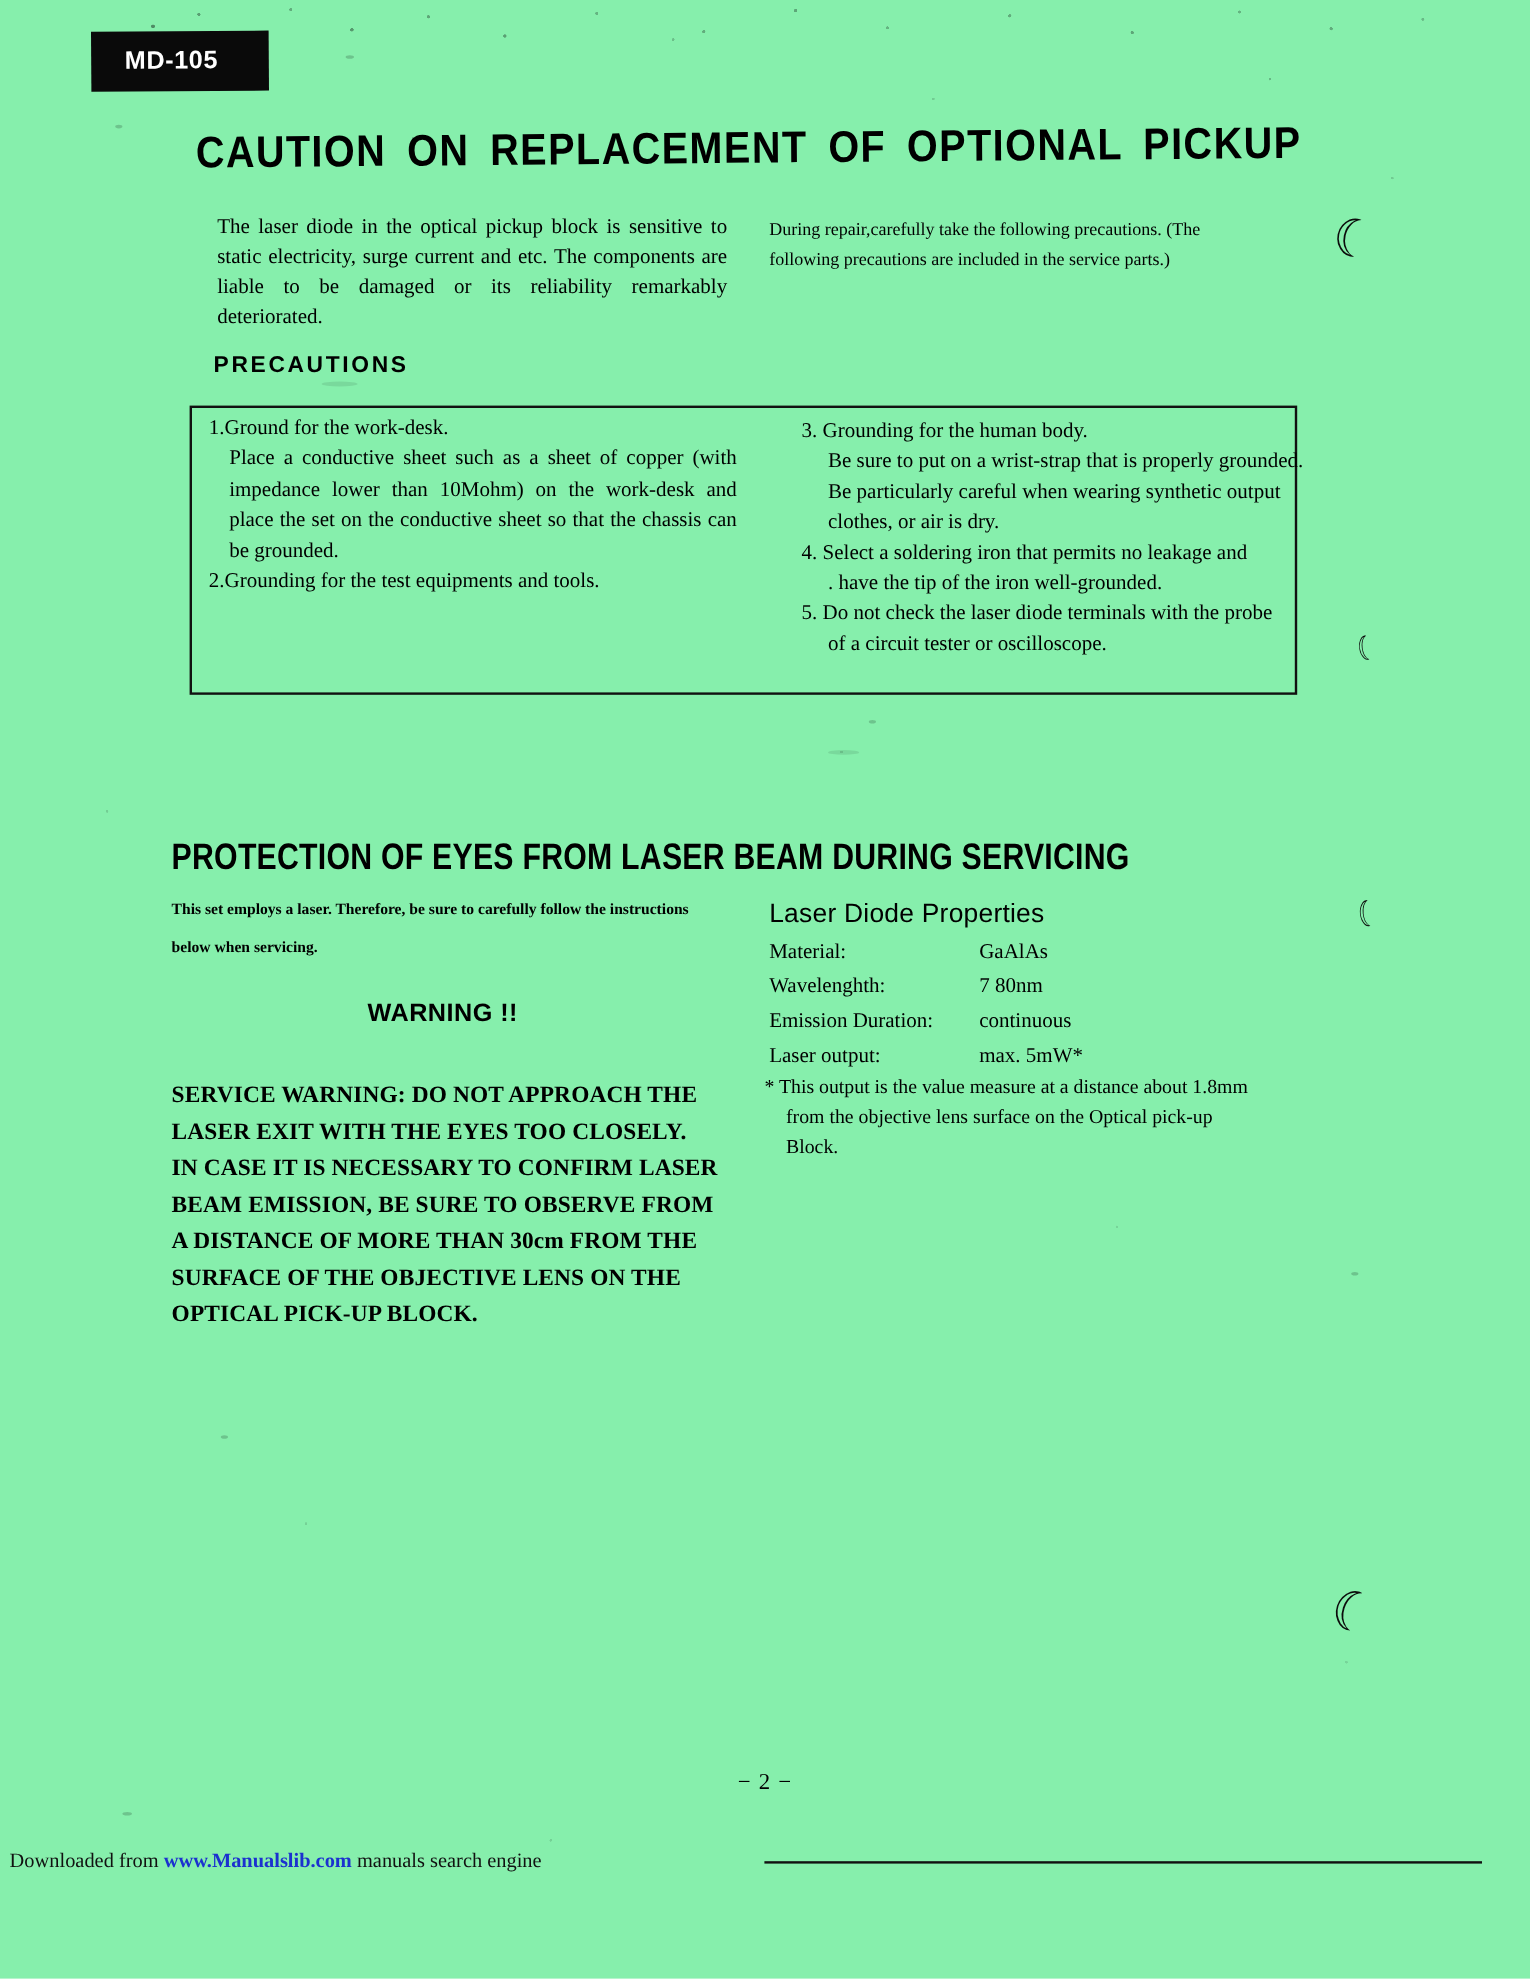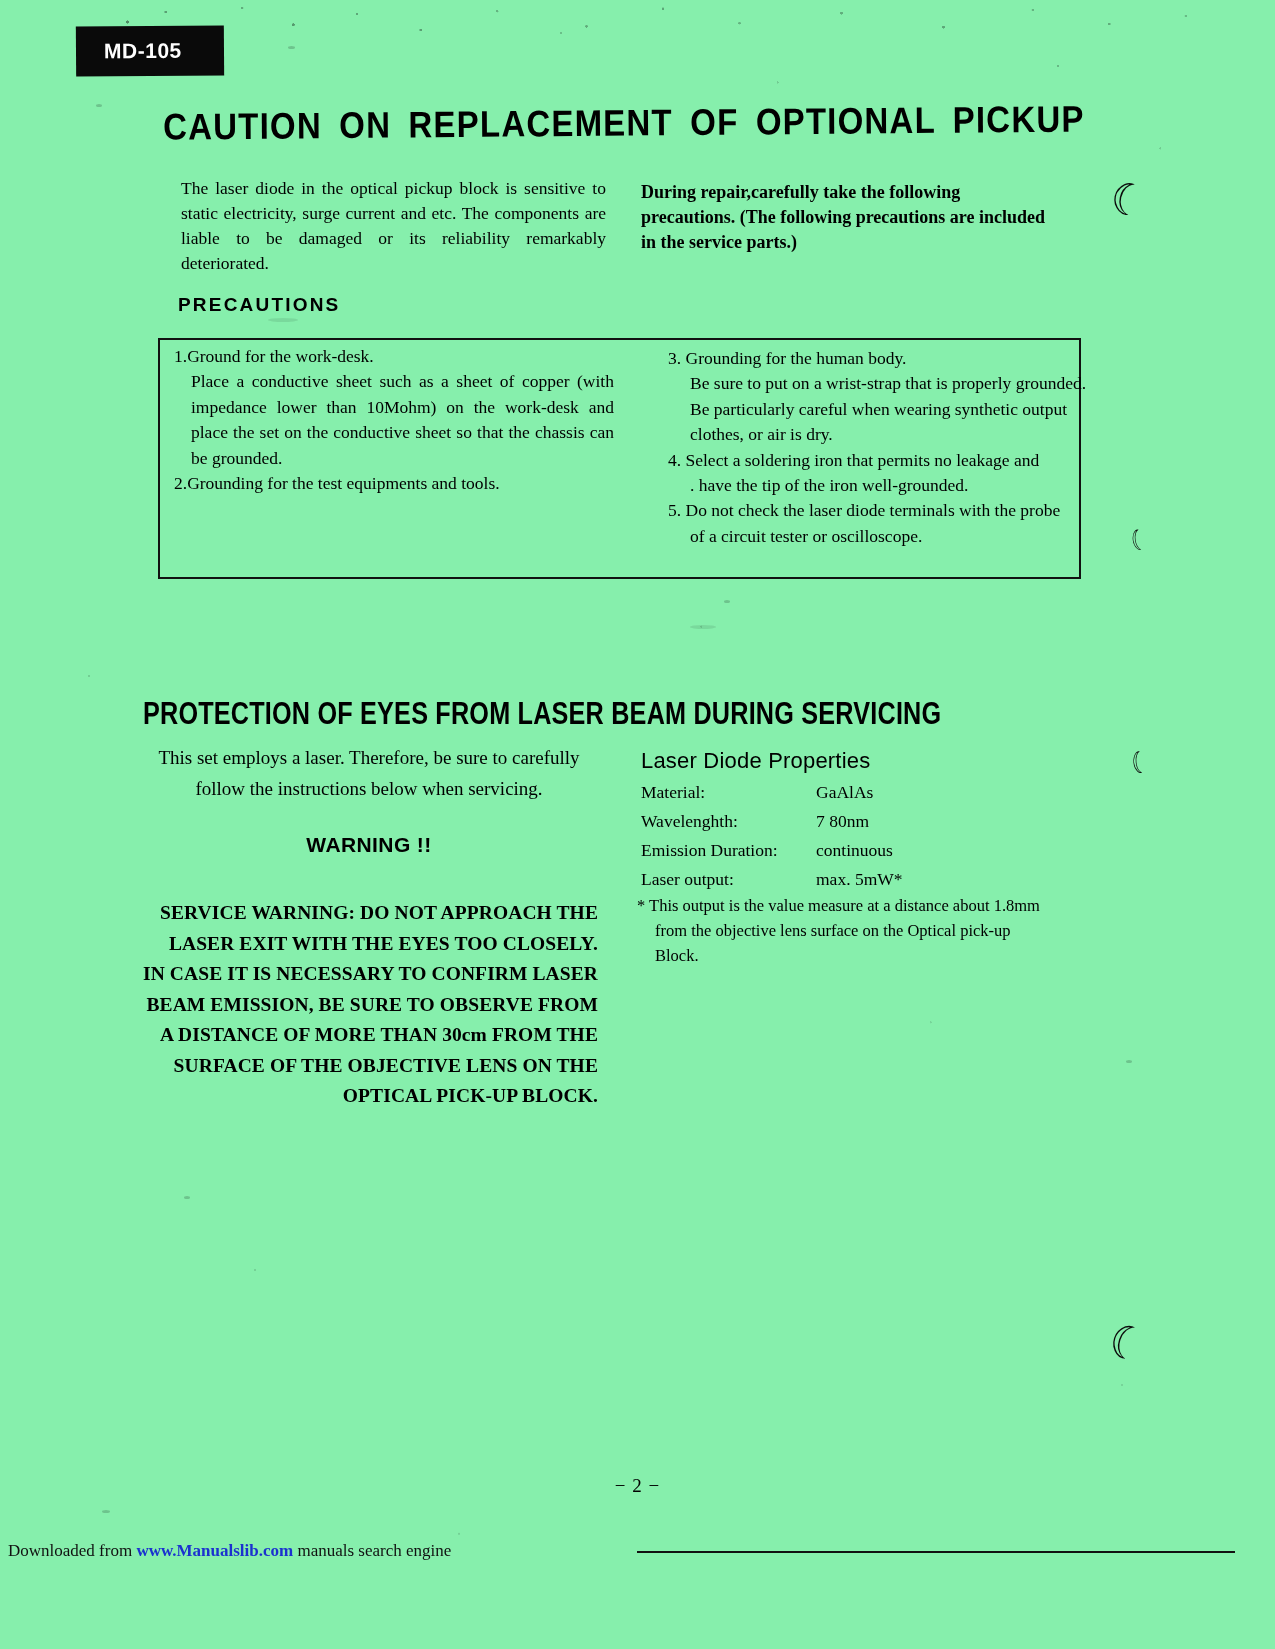--- a/index.html
+++ b/index.html
@@ -130,23 +130,22 @@
     width: 425px;
     font-size: 17.5px;
     line-height: 25px;
     text-align: justify;
   }
   .intro-right {
     position: absolute;
     left: 641px;
     top: 180px;
     width: 415px;
-    font-size: 18px;
+    font-size: 15px;
     line-height: 25px;
-    font-weight: bold;
   }
 
   
   .box {
     position: absolute;
     left: 158px;
     top: 338px;
     width: 923px;
     height: 241px;
     border: 2px solid #111;
@@ -184,24 +183,23 @@
     text-indent: 0;
   }
   .pr-just { text-align: justify; }
 
   
   .employs {
     position: absolute;
     left: 143px;
     top: 742px;
     width: 452px;
-    font-size: 19px;
-    font-weight: 400;
+    font-size: 13px;
+    font-weight: 700;
     line-height: 31px;
-    text-align: center;
   }
   .warning-bang {
     position: absolute;
     left: 143px;
     top: 833px;
     width: 452px;
     text-align: center;
     font-family: "Liberation Sans", sans-serif;
     font-weight: 700;
     font-size: 21px;
@@ -210,21 +208,21 @@
   .service-warning {
     position: absolute;
     left: 143px;
     top: 898px;
     width: 455px;
     font-size: 19.5px;
     font-weight: 700;
     line-height: 30.5px;
     letter-spacing: .1px;
   }
-  .service-warning .sw-line { display: block; white-space: nowrap; text-align: right; }
+  .service-warning .sw-line { display: block; white-space: nowrap; }
 
   
   .ldp-title {
     position: absolute;
     left: 641px;
     top: 748px;
     font-family: "Liberation Sans", sans-serif;
     font-size: 22px;
     font-weight: 400;
     letter-spacing: .2px;

